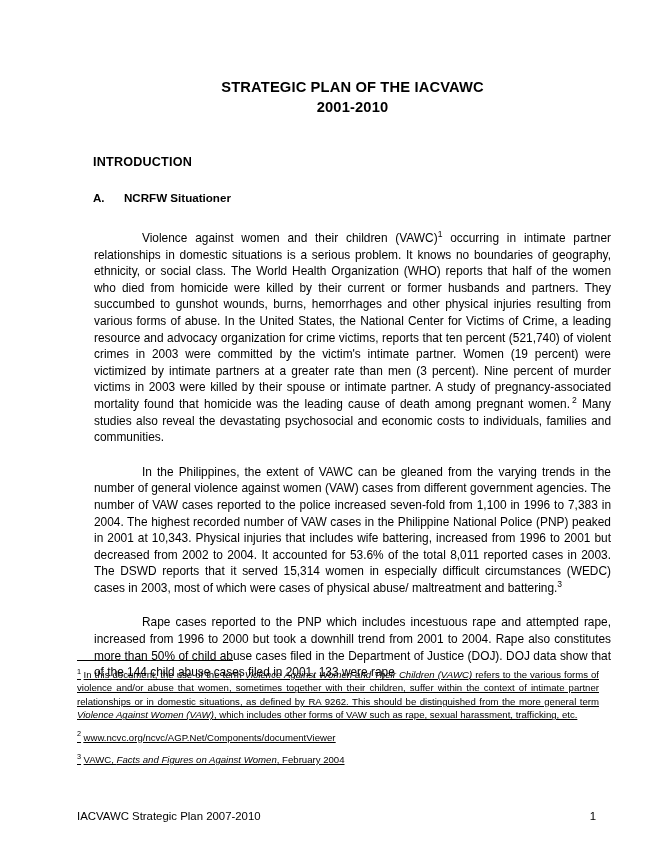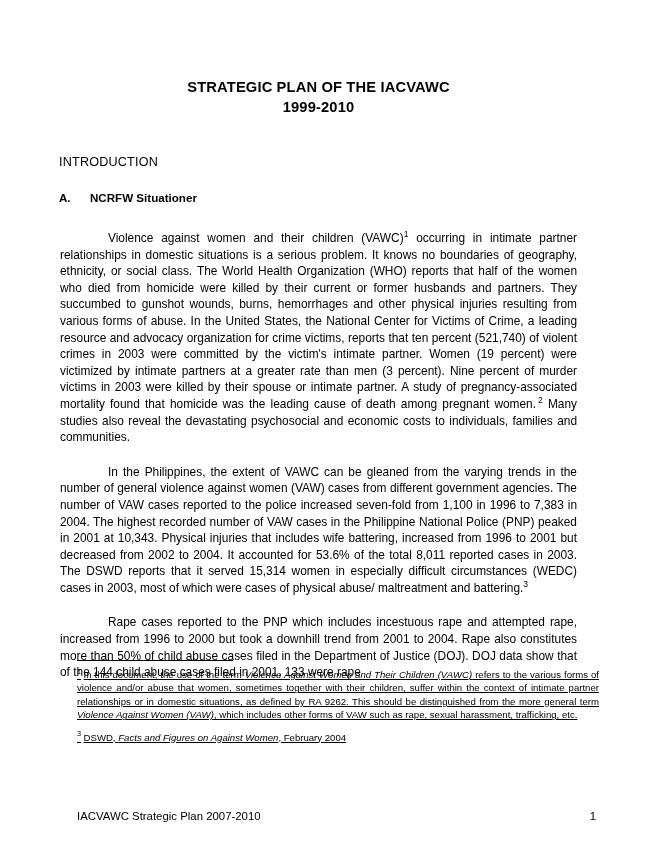--- a/index.html
+++ b/index.html
@@ -12,21 +12,21 @@
     width: 670px;
     height: 867px;
     background: #ffffff;
     font-family: "Liberation Sans", sans-serif;
     color: #000000;
     overflow: hidden;
     box-sizing: border-box;
   }
   .content {
     position: absolute;
-    left: 59px;
+    left: 93px;
     top: 0;
     width: 519px;
   }
 
   
   .doc-title {
     text-align: center;
     font-size: 14.7px;
     font-weight: bold;
     letter-spacing: 0.15px;
@@ -34,21 +34,21 @@
     margin: 0;
     padding-top: 78px;
   }
   .doc-title .line2 {
     display: block;
   }
 
   
   .section-heading {
     font-size: 12.6px;
-    font-weight: normal;
+    font-weight: bold;
     letter-spacing: 0.2px;
     margin: 0;
     padding-top: 38px;
   }
   .sub-heading {
     font-size: 11.6px;
     font-weight: bold;
     margin: 0;
     padding-top: 22px;
     display: flex;
@@ -133,21 +133,21 @@
 </style>
 </head>
 <body>
 
 <div class="page">
 
   <div class="content">
 
     <h1 class="doc-title">
       <span>STRATEGIC PLAN OF THE IACVAWC</span>
-      <span class="line2">1999-2010</span>
+      <span class="line2">2001-2010</span>
     </h1>
 
     <h2 class="section-heading">INTRODUCTION</h2>
 
     <h3 class="sub-heading">
       <span class="letter">A.</span>
       <span>NCRFW Situationer</span>
     </h3>
 
     <p class="body-para first">
@@ -165,23 +165,26 @@
   </div>
 
   <div class="footnotes">
 
     <div class="footnote-rule"></div>
 
     <p class="footnote">
       <sup>1</sup><span>In this document, the use of the term </span><i>Violence Against Women and Their Children (VAWC)</i><span> refers to the various forms of violence and/or abuse that women, sometimes together with their children, suffer within the context of intimate partner relationships or in domestic situations, as defined by RA 9262.  This should be distinguished from the more general term </span><i>Violence Against Women (VAW)</i><span>, which includes other forms of VAW such as rape, sexual harassment, trafficking, etc.</span>
     </p>
 
+    <p class="footnote">
+      <sup>2</sup><a class="fn-link" href="#">www.ncvc.org/ncvc/AGP.Net/Components/documentViewer</a>
+    </p>
 
     <p class="footnote">
-      <sup>3</sup><span>DSWD, </span><i>Facts and Figures on Against Women</i><span>, February 2004</span>
+      <sup>3</sup><span>VAWC, </span><i>Facts and Figures on Against Women</i><span>, February 2004</span>
     </p>
 
   </div>
 
   <div class="page-footer">
     <span>IACVAWC Strategic Plan 2007-2010</span>
     <span>1</span>
   </div>
 
 </div>

